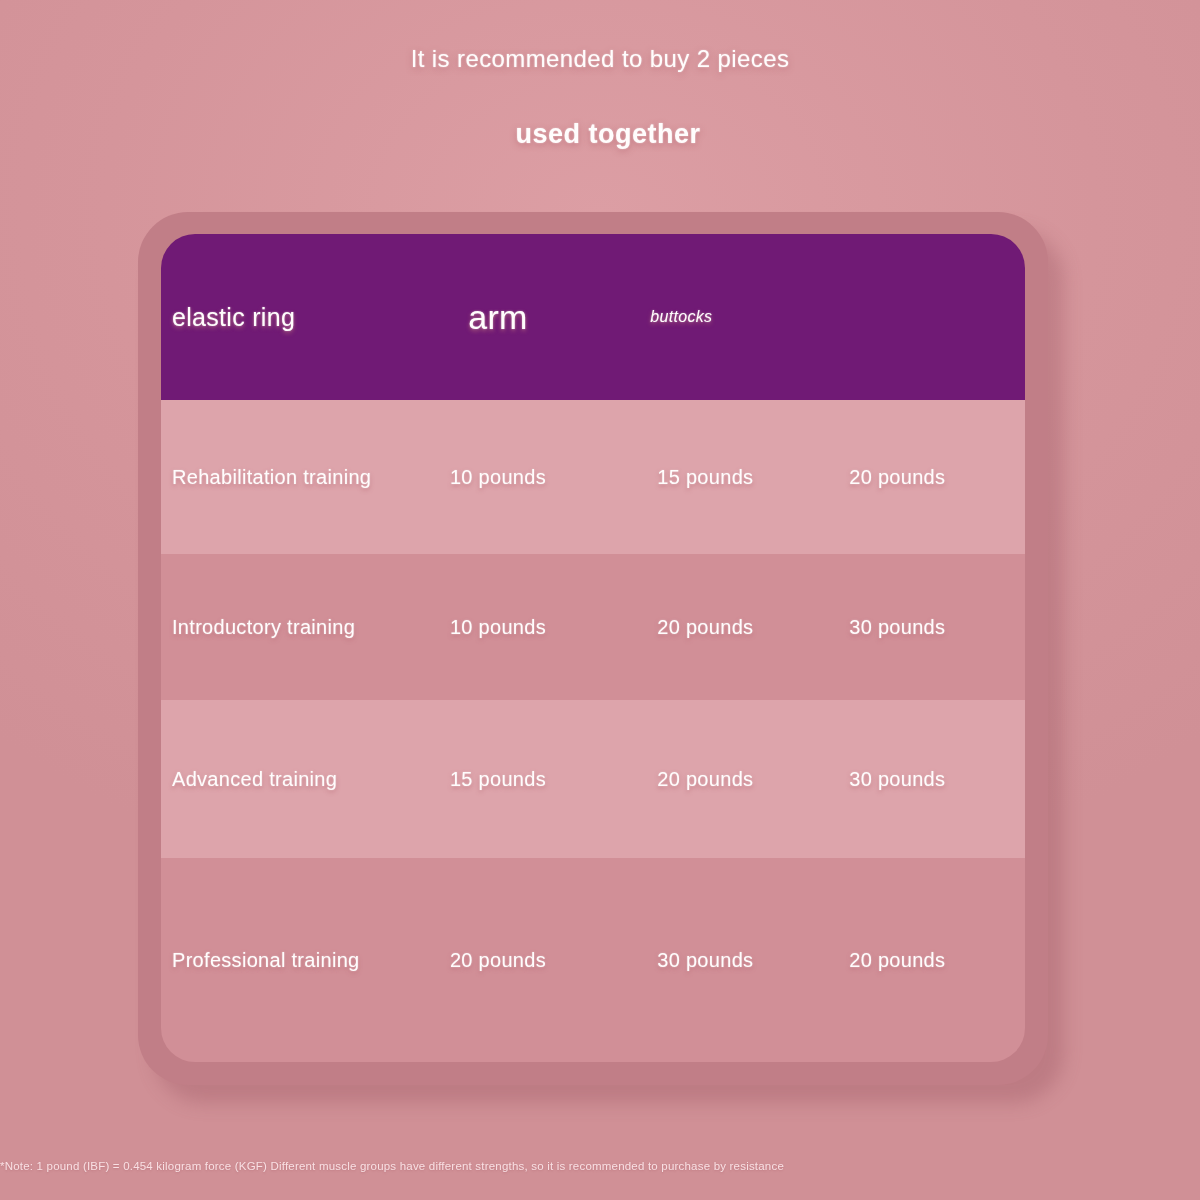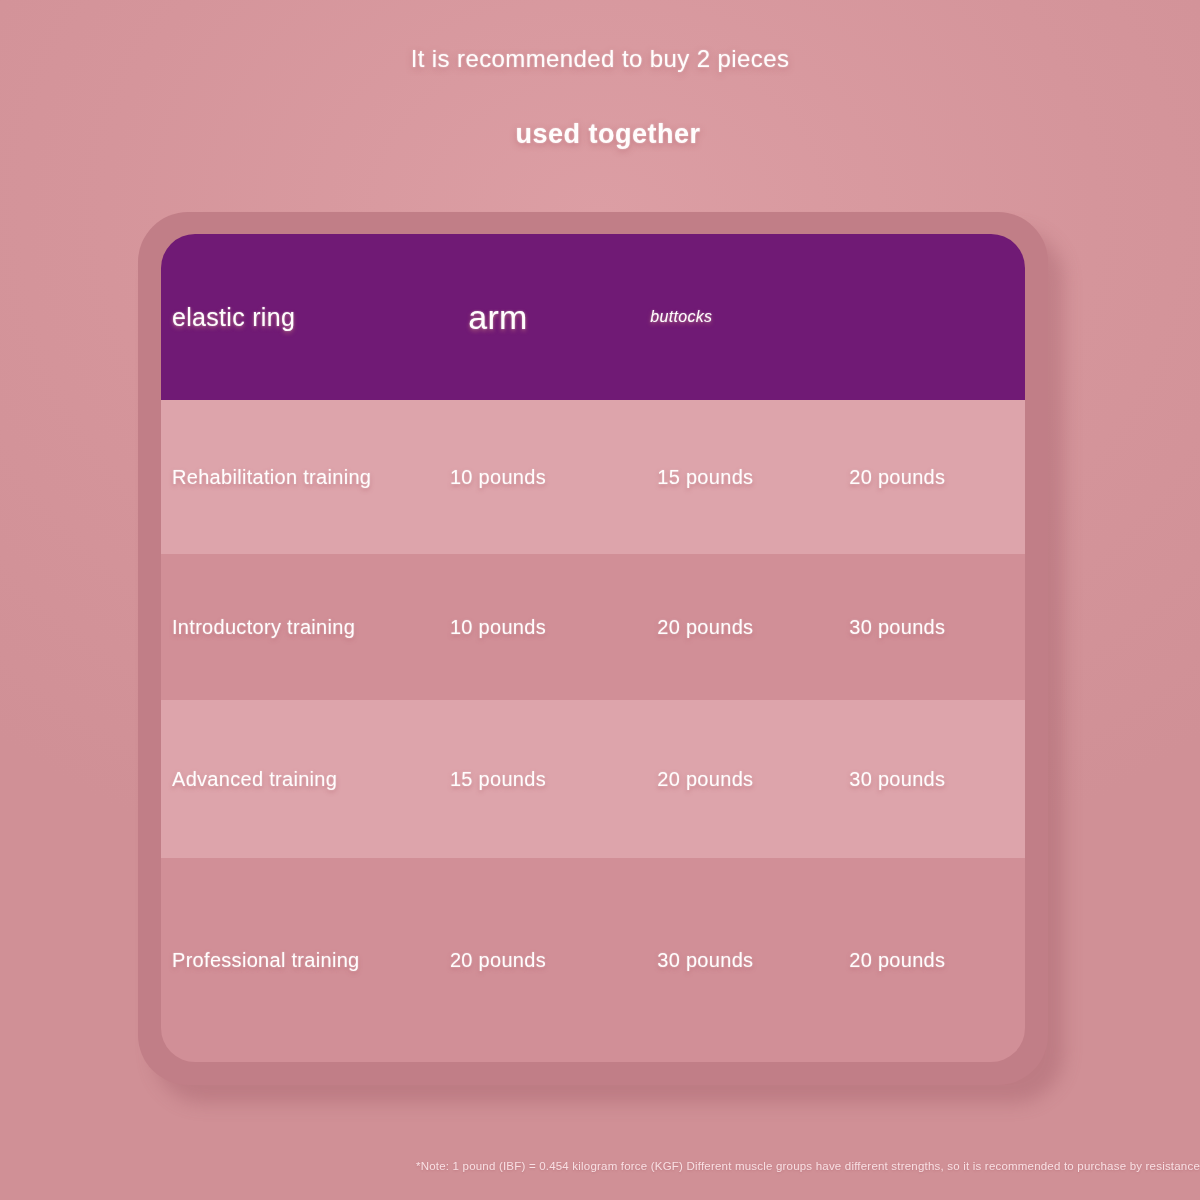--- a/index.html
+++ b/index.html
@@ -56,21 +56,21 @@
     font-size: 20px; letter-spacing: 0.3px;
     text-shadow: 0 0 2px rgba(255,255,255,0.45), 0 2px 4px rgba(186,106,117,0.75);
   }
   .cell.c1 { text-align: left; padding-left: 11px; }
   .cell.c4 { padding-right: 48px; }
   .row-header .c1 { font-size: 25px; }
   .row-header .c2, .row-header .c3 { font-size: 34px; font-weight: 400; }
   .row-header .c4 { font-size: 16px; font-style: italic; }
   .footnote {
     position: absolute; top: 1160px; left: 0; width: 100%;
-    text-align: right;
+    text-align: left;
     font-size: 11.5px; letter-spacing: 0.2px;
     color: rgba(255, 236, 239, 0.88);
     text-shadow: 0 1px 2px rgba(170,95,105,0.4);
   }
 </style>
 </head>
 <body>
 
 <div class="page">
 

